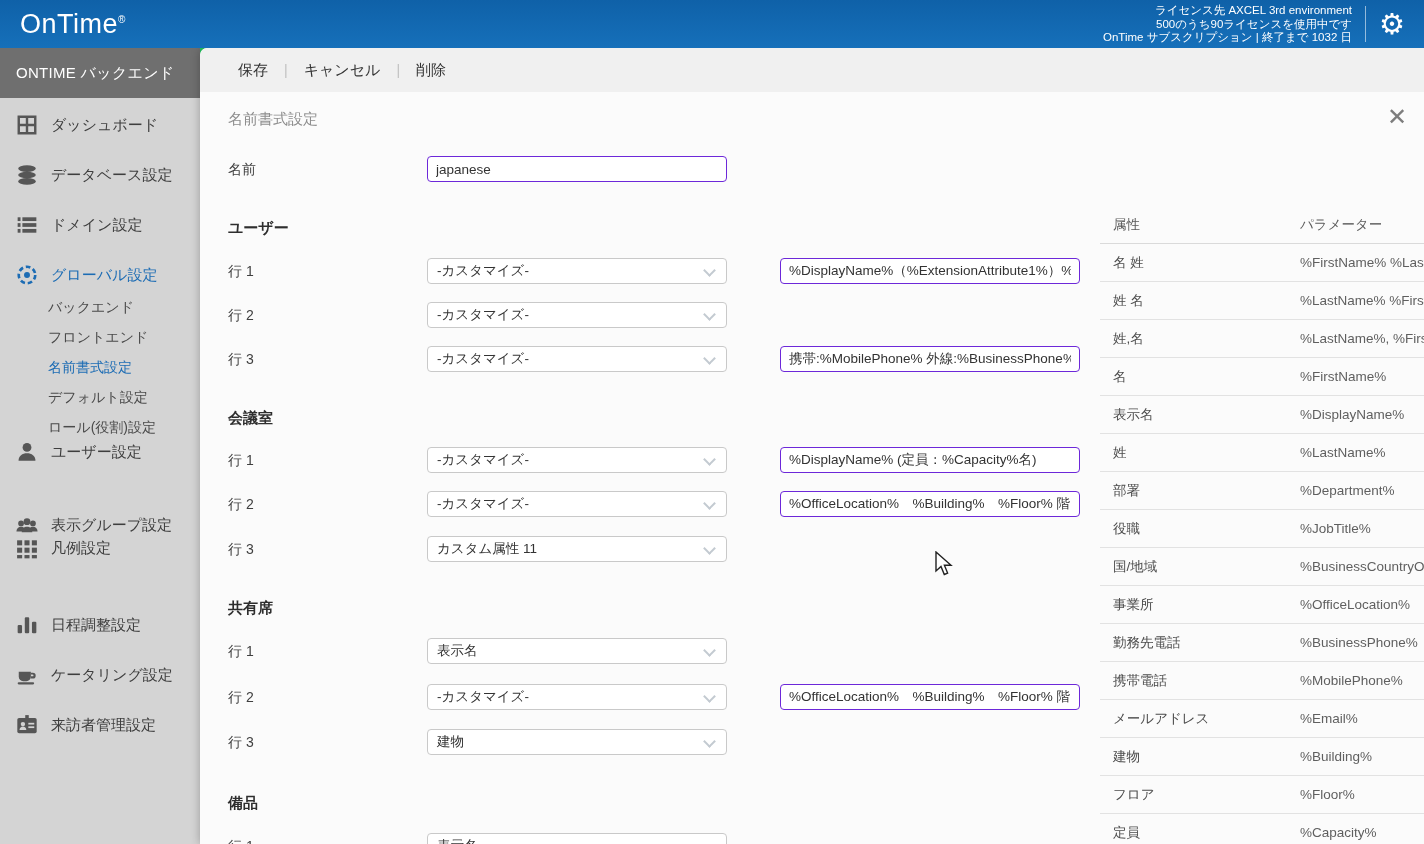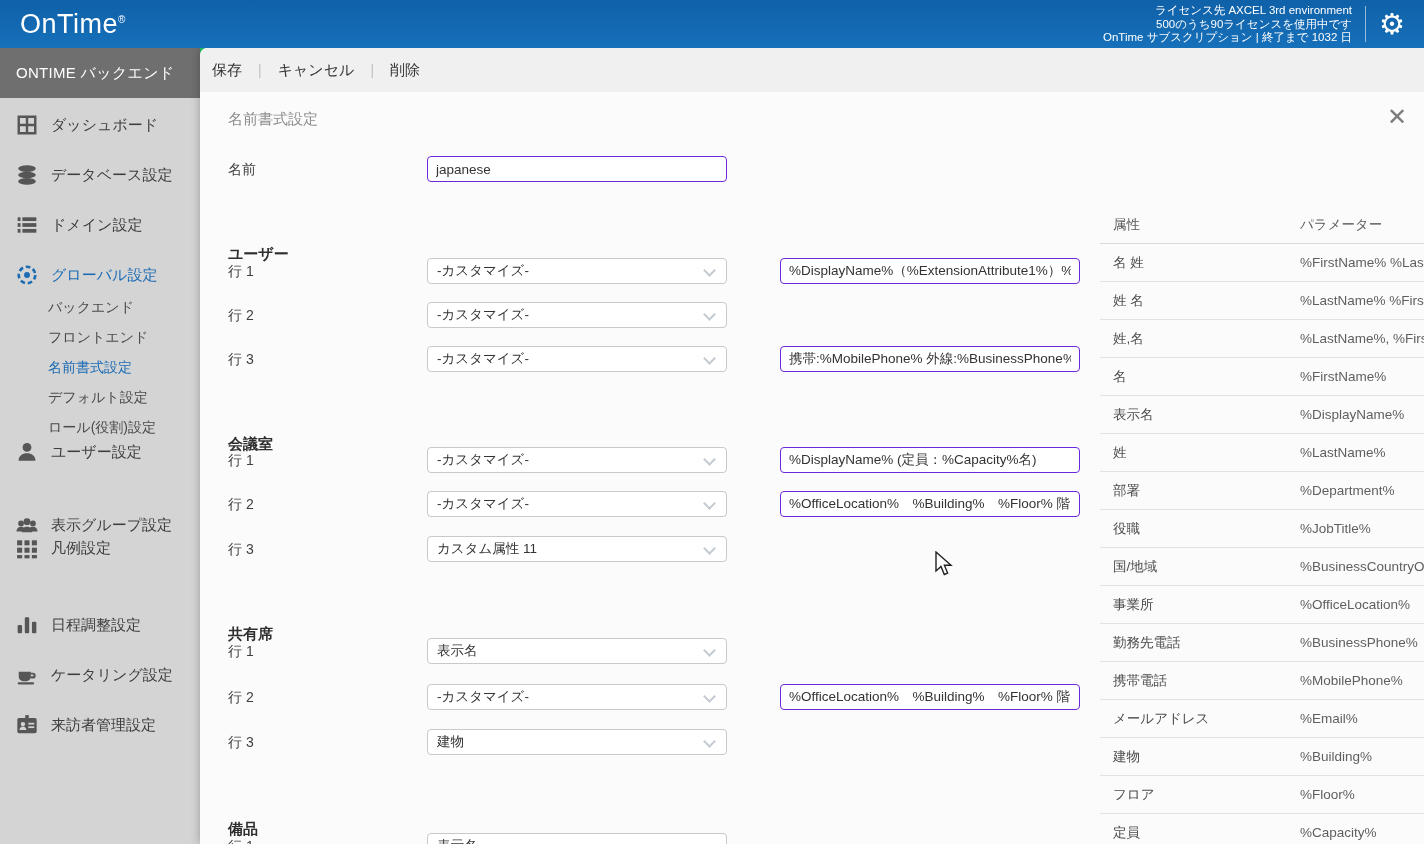--- a/index.html
+++ b/index.html
@@ -33,31 +33,31 @@
   .nav-item.active, .nav-item.active .ic { color:#1c6cb4; }
   .nav-sub { position:absolute; left:48px; transform:translateY(-50%); color:#4a4a4a;
     font-size:14px; cursor:pointer; white-space:nowrap; }
   .nav-sub.active { color:#1c6cb4; }
 
   
   .content { position:absolute; top:48px; left:200px; width:1224px; height:796px;
     background:#fbfbfb; border-top-left-radius:7px; overflow:hidden; z-index:20;
     box-shadow:0 0 10px rgba(0,0,0,.28); }
   .toolbar { position:absolute; top:0; left:0; width:100%; height:44px; background:#f0f0f0;
-    border-top-left-radius:7px; display:flex; align-items:center; padding-left:12px;
+    border-top-left-radius:7px; display:flex; align-items:center; padding-left:38px;
     font-size:15px; color:#333; }
   .toolbar .tb-btn { cursor:pointer; }
   .toolbar .sep { color:#c0c0c0; margin:0 16px; font-size:14px; }
   .close-x { position:absolute; top:56px; right:14px; width:26px; height:26px; color:#7d7d7d;
     font-size:24px; line-height:26px; text-align:center; font-weight:bold; cursor:pointer;
     font-family:"DejaVu Sans",sans-serif; }
 
   .page-title { position:absolute; left:28px; top:62px; font-size:15px; color:#8d8d8d; }
 
-  .section-title { position:absolute; left:28px; font-size:15px; font-weight:bold; color:#2e2e2e;margin-top:26px; }
+  .section-title { position:absolute; left:28px; font-size:15px; font-weight:bold; color:#2e2e2e; }
   .row-label { position:absolute; left:28px; height:26px; line-height:26px; font-size:14px; color:#3f3f3f; }
 
   .sel { position:absolute; left:227px; width:300px; height:26px; background:#fff;
     border:1px solid #c9c9c9; border-radius:4px; padding:0 26px 0 9px; font-size:13.5px;
     line-height:24px; color:#333; cursor:pointer; white-space:nowrap; overflow:hidden; }
   .sel::after { content:""; position:absolute; right:12px; top:7px; width:7px; height:7px;
     border-right:2px solid #c3cad1; border-bottom:2px solid #c3cad1; transform:rotate(45deg); }
   .txt { position:absolute; left:580px; width:300px; height:26px; background:#fff;
     border:1px solid #6d28d9; border-radius:4px; padding:0 8px; font-size:13.5px; color:#333;
     font-family:"Liberation Sans","DejaVu Sans",sans-serif; }

